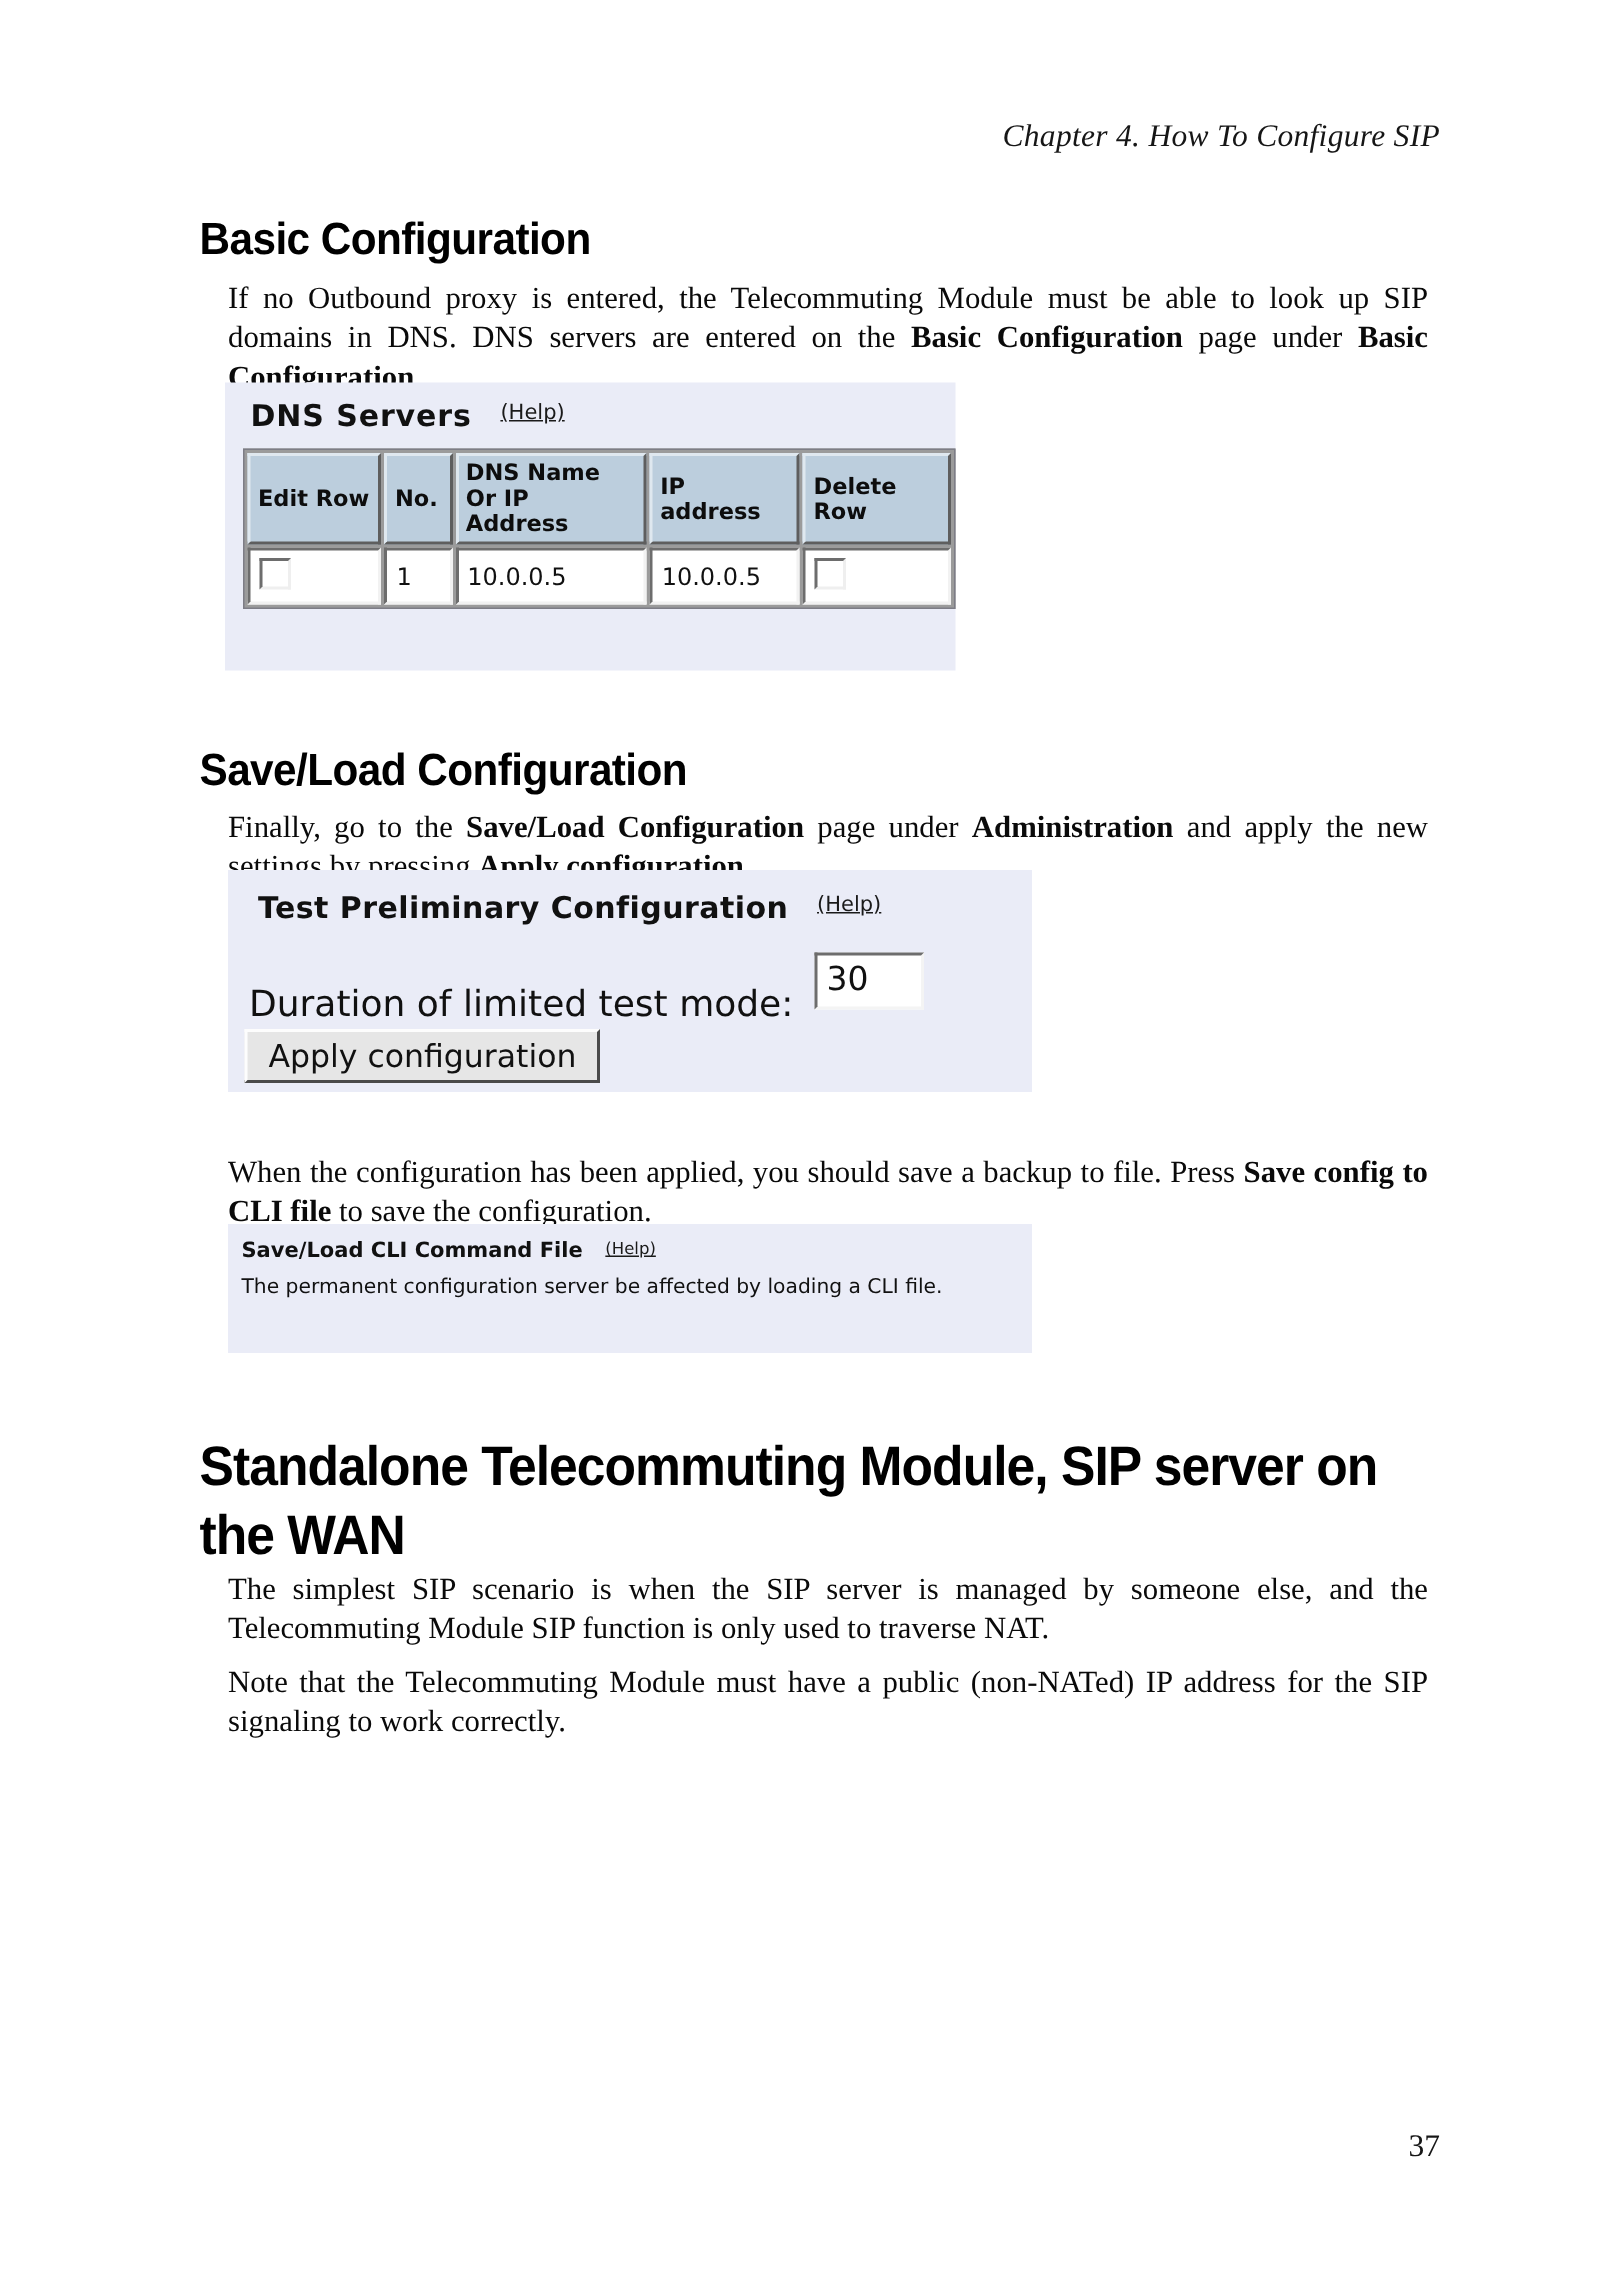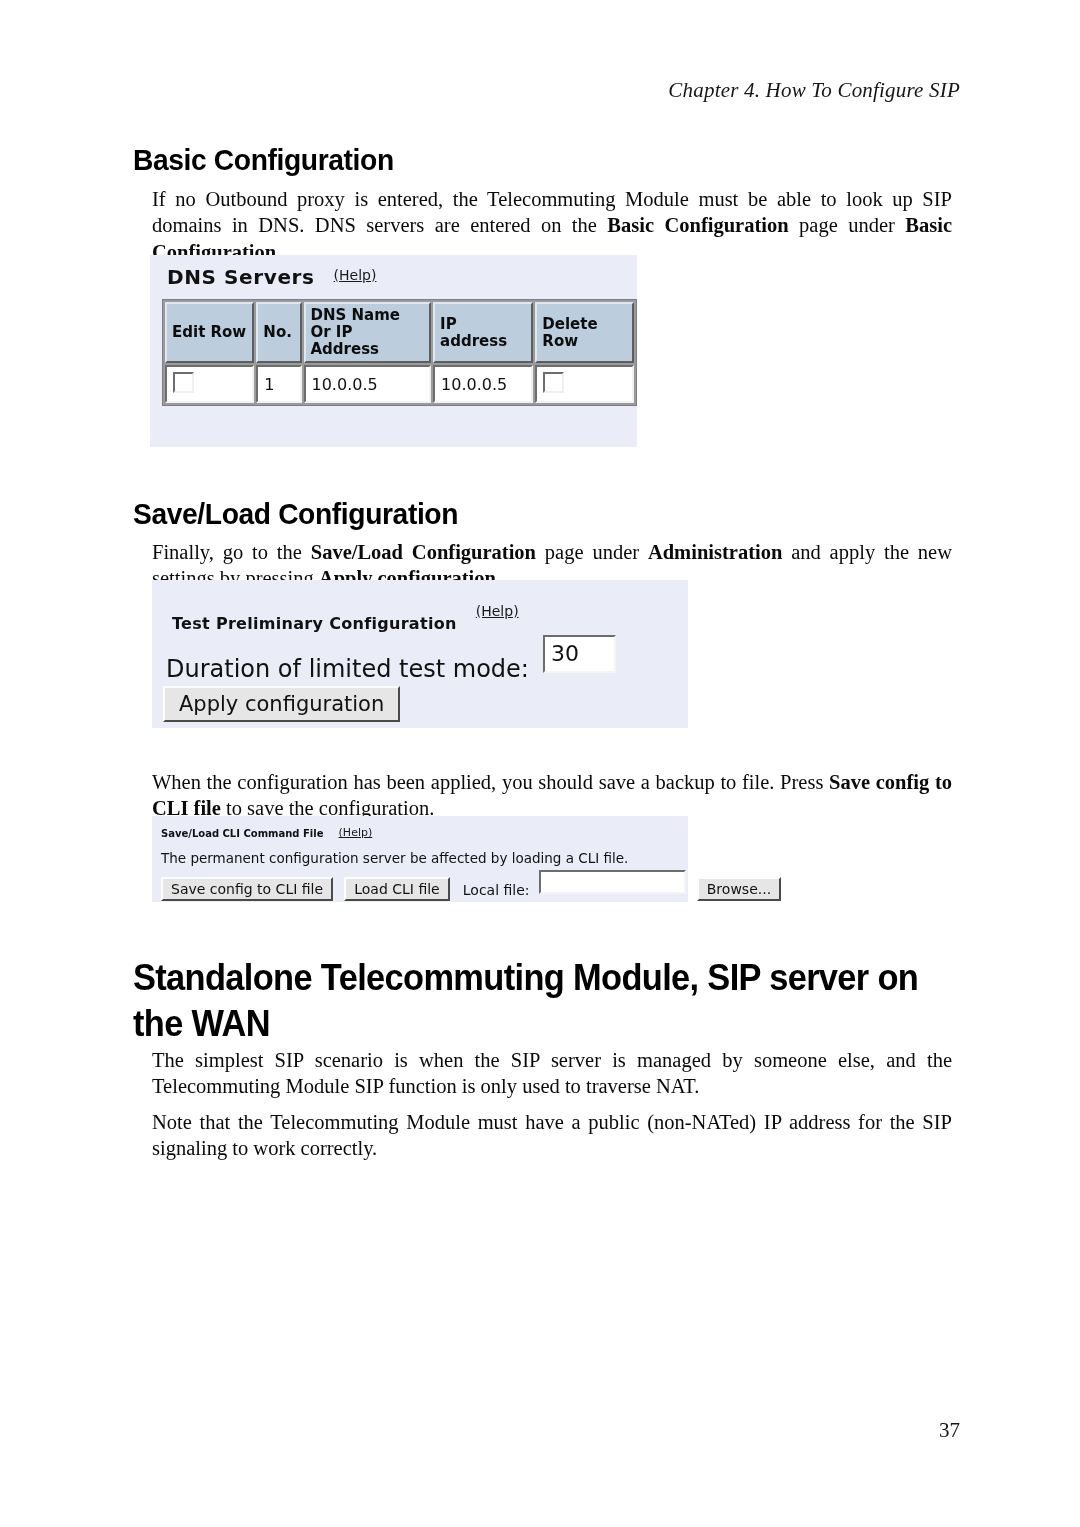--- a/index.html
+++ b/index.html
@@ -227,55 +227,48 @@
 
 </div>
 
 <h2 class="h-sect" style="top:472px;">Save/Load Configuration</h2>
 
 <p class="para" style="top:518px;">Finally, go to the <b>Save/Load Configuration</b> page under <b>Administration</b> and apply the new settings by pressing <b>Apply configuration</b>.</p>
 
 <div class="shot" id="shot-test" style="left:152px; top:580px; width:536px; height:148px;">
 
   <div style="position:absolute; left:20px; top:13px;">
-    <span class="shot-title" style="font-size:16px; letter-spacing:0.3px;margin-top:21px;">Test Preliminary Configuration</span>
+    <span class="shot-title" style="font-size:20px; letter-spacing:0.3px;">Test Preliminary Configuration</span>
     <span class="help-link" style="font-size:14px; margin-left:14px; position:relative; top:-2px;">(Help)</span>
   </div>
 
   <div style="position:absolute; left:14px; top:55px;">
     <span class="plain-txt" style="font-size:24px;">Duration of limited test mode:</span>
     <span class="tf" style="width:73px; height:38px; line-height:34px; font-size:22px; padding-left:6px; margin-left:9px;">30</span>
     <span class="plain-txt" style="font-size:20px; margin-left:16px;">seconds</span>
   </div>
 
   <div style="position:absolute; left:11px; top:106px;">
     <span class="btn" style="height:36px; line-height:32px; font-size:21px; padding:0 14px;">Apply configuration</span>
   </div>
 </div>
 
 <p class="para" style="top:748px;">When the configuration has been applied, you should save a backup to file. Press <b>Save config to CLI file</b> to save the configuration.</p>
 
 <div class="shot" id="shot-cli" style="left:152px; top:816px; width:536px; height:86px;">
 
   <div style="position:absolute; left:9px; top:7px;">
-    <span class="shot-title" style="font-size:10px;">Save/Load CLI Command File</span>
+    <span class="shot-title" style="font-size:14px;">Save/Load CLI Command File</span>
     <span class="help-link" style="font-size:11px; margin-left:10px; position:relative; top:-1px;">(Help)</span>
   </div>
 
   <div style="position:absolute; left:9px; top:31px;">
     <span class="plain-txt" style="font-size:13.5px;">The permanent configuration server be affected by loading a CLI file.</span>
   </div>
 
-  <div style="position:absolute; left:9px; top:54px; white-space:nowrap;">
-    <span class="btn" style="height:24px; line-height:21px; font-size:14px; padding:0 8px;">Save config to CLI file</span>
-    <span class="btn" style="height:24px; line-height:21px; font-size:14px; padding:0 8px; margin-left:6px;">Load CLI file</span>
-    <span class="plain-txt" style="font-size:14px; margin-left:8px;">Local file:</span>
-    <span class="tf" style="width:147px; height:24px; line-height:21px; font-size:13px; padding-left:4px; margin-left:4px;"></span>
-    <span class="btn" style="height:24px; line-height:21px; font-size:14px; padding:0 8px; margin-left:6px;">Browse...</span>
-  </div>
 </div>
 
 <h1 class="h-chapter" style="top:930px;">Standalone Telecommuting Module, SIP server on the WAN</h1>
 
 <p class="para" style="top:1026px;">The simplest SIP scenario is when the SIP server is managed by someone else, and the Telecommuting Module SIP function is only used to traverse NAT.</p>
 
 <p class="para" style="top:1088px;">Note that the Telecommuting Module must have a public (non-NATed) IP address for the SIP signaling to work correctly.</p>
 
 <div class="folio">37</div>
 

